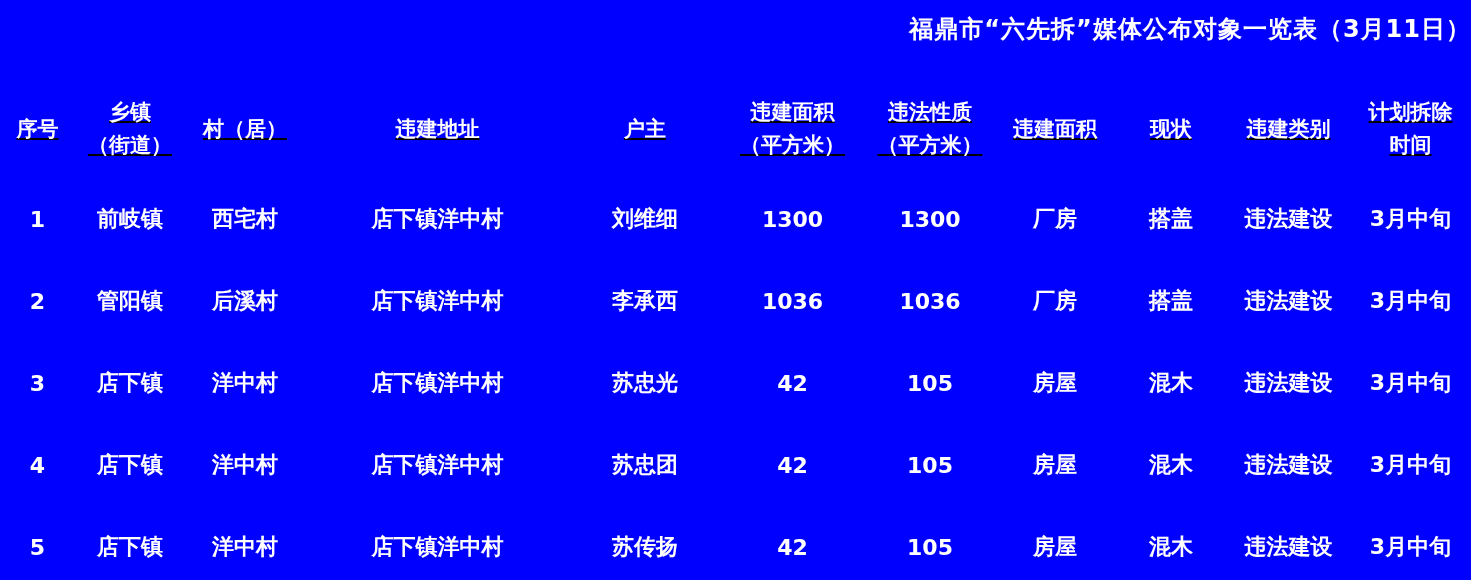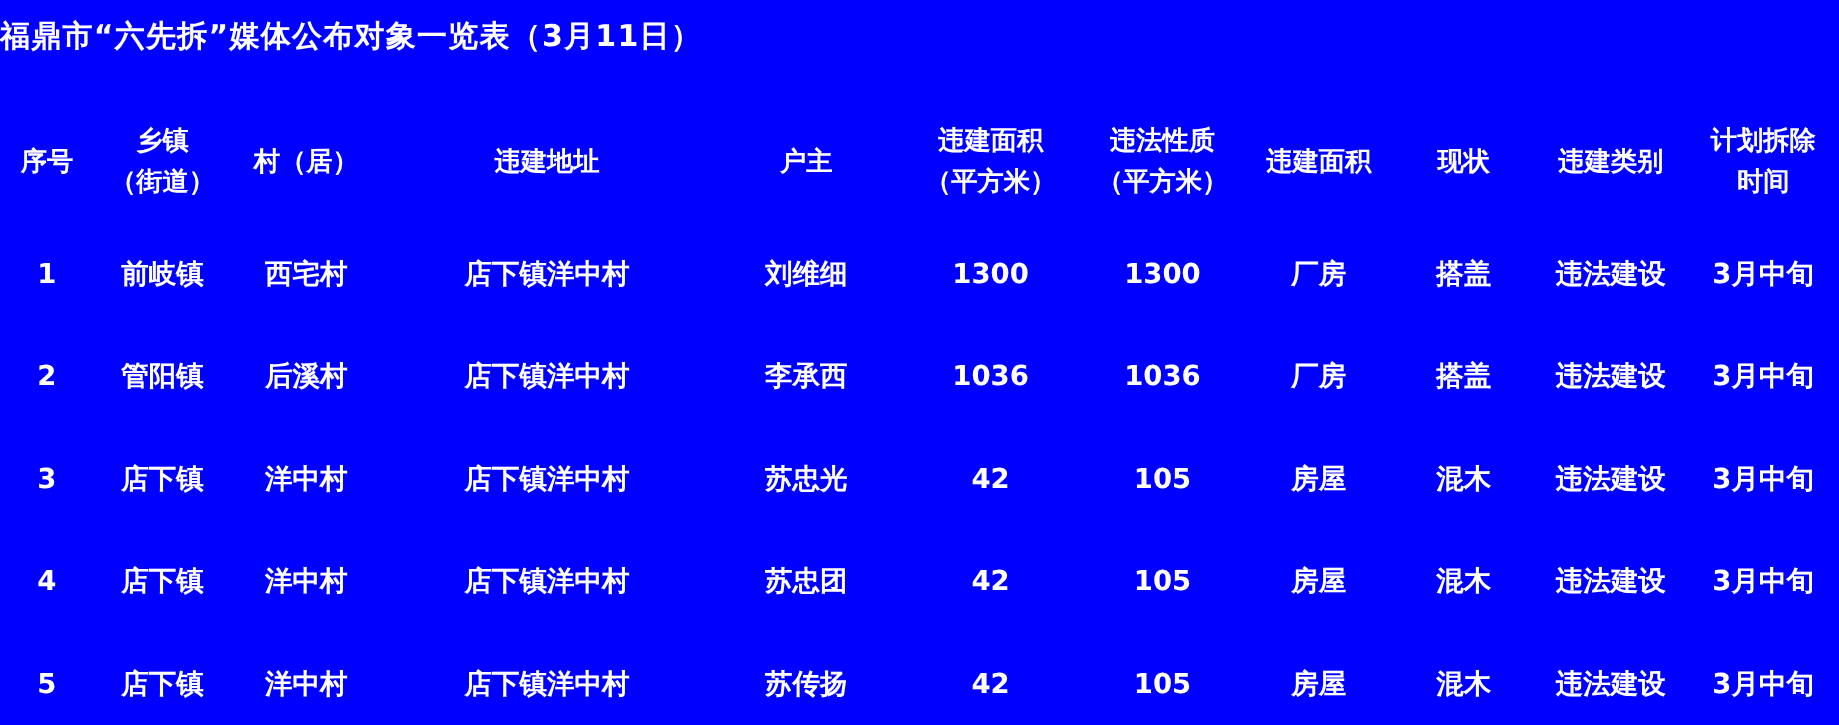--- a/index.html
+++ b/index.html
@@ -12,21 +12,21 @@
     background: #0000FF;
     overflow: hidden;
     position: relative;
     font-family: "DejaVu Sans", sans-serif;
   }
   .page-title {
     position: absolute;
     top: 13px;
     left: 0;
     width: 1471px;
-    text-align: left;
+    text-align: right;
     color: #FFFFFF;
     font-size: 24px;
     font-weight: bold;
     letter-spacing: 1px;
   }
   table.demolition-table {
     position: absolute;
     top: 80px;
     left: 0;
     width: 1471px;
@@ -38,20 +38,21 @@
     color: #FFFFFF;
     font-weight: bold;
     text-align: center;
     vertical-align: middle;
     padding: 0;
     border: none;
     overflow: hidden;
   }
   .demolition-table thead tr {
     height: 98px;
+    text-decoration: underline;
   }
   .demolition-table th {
     font-size: 21px;
     line-height: 1.55;
     white-space: pre-line;
   }
   .demolition-table tbody tr {
     height: 82px;
   }
   .demolition-table td {

